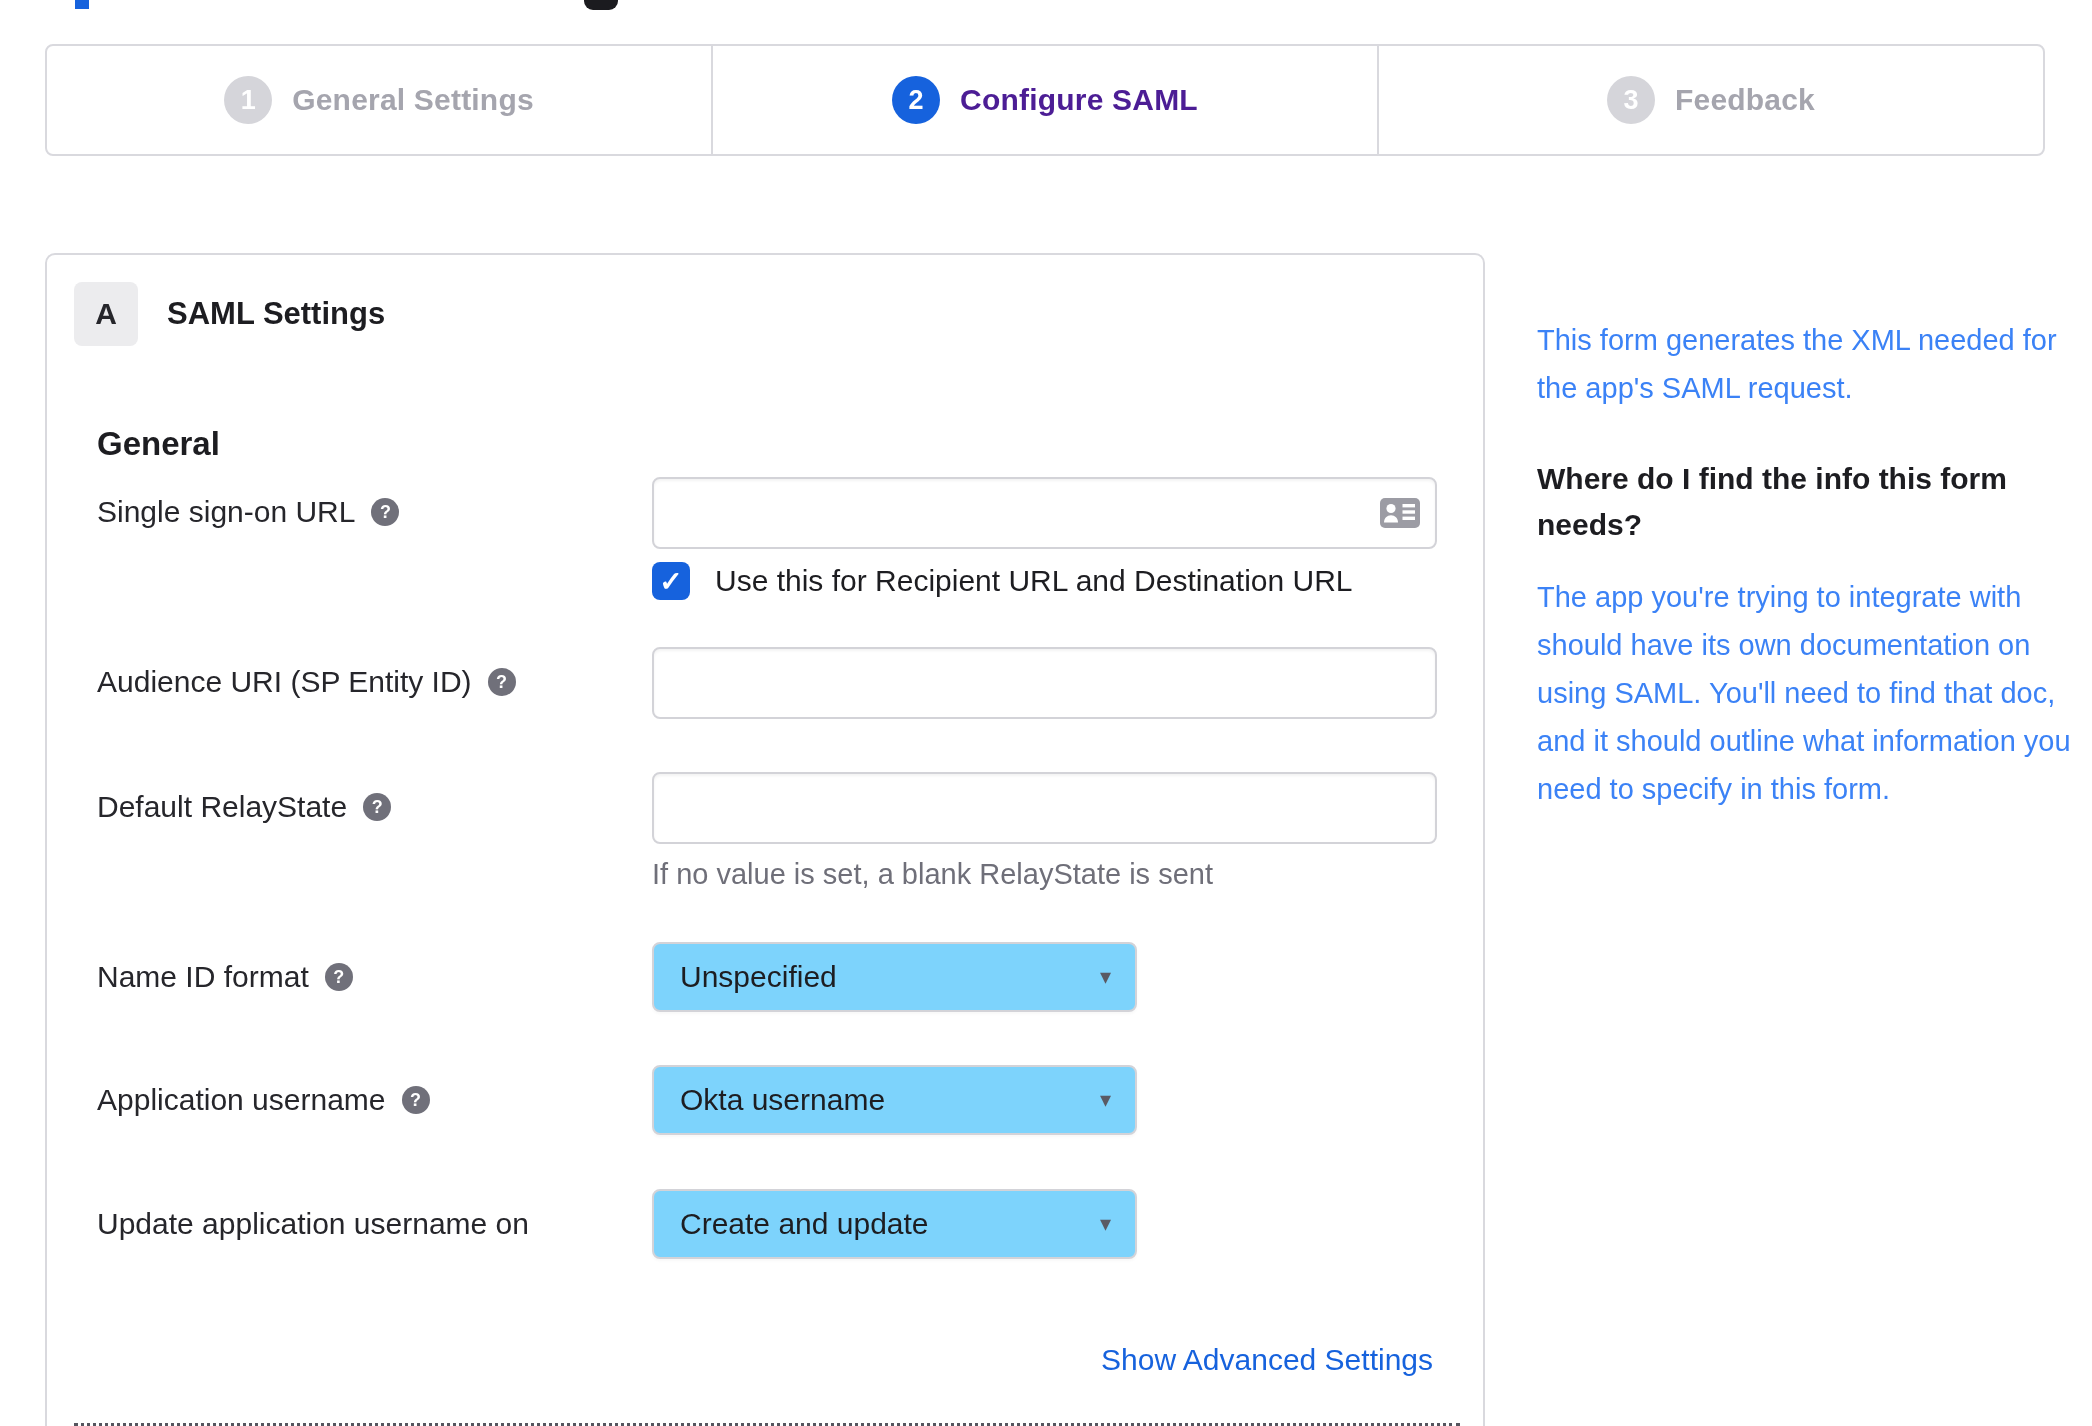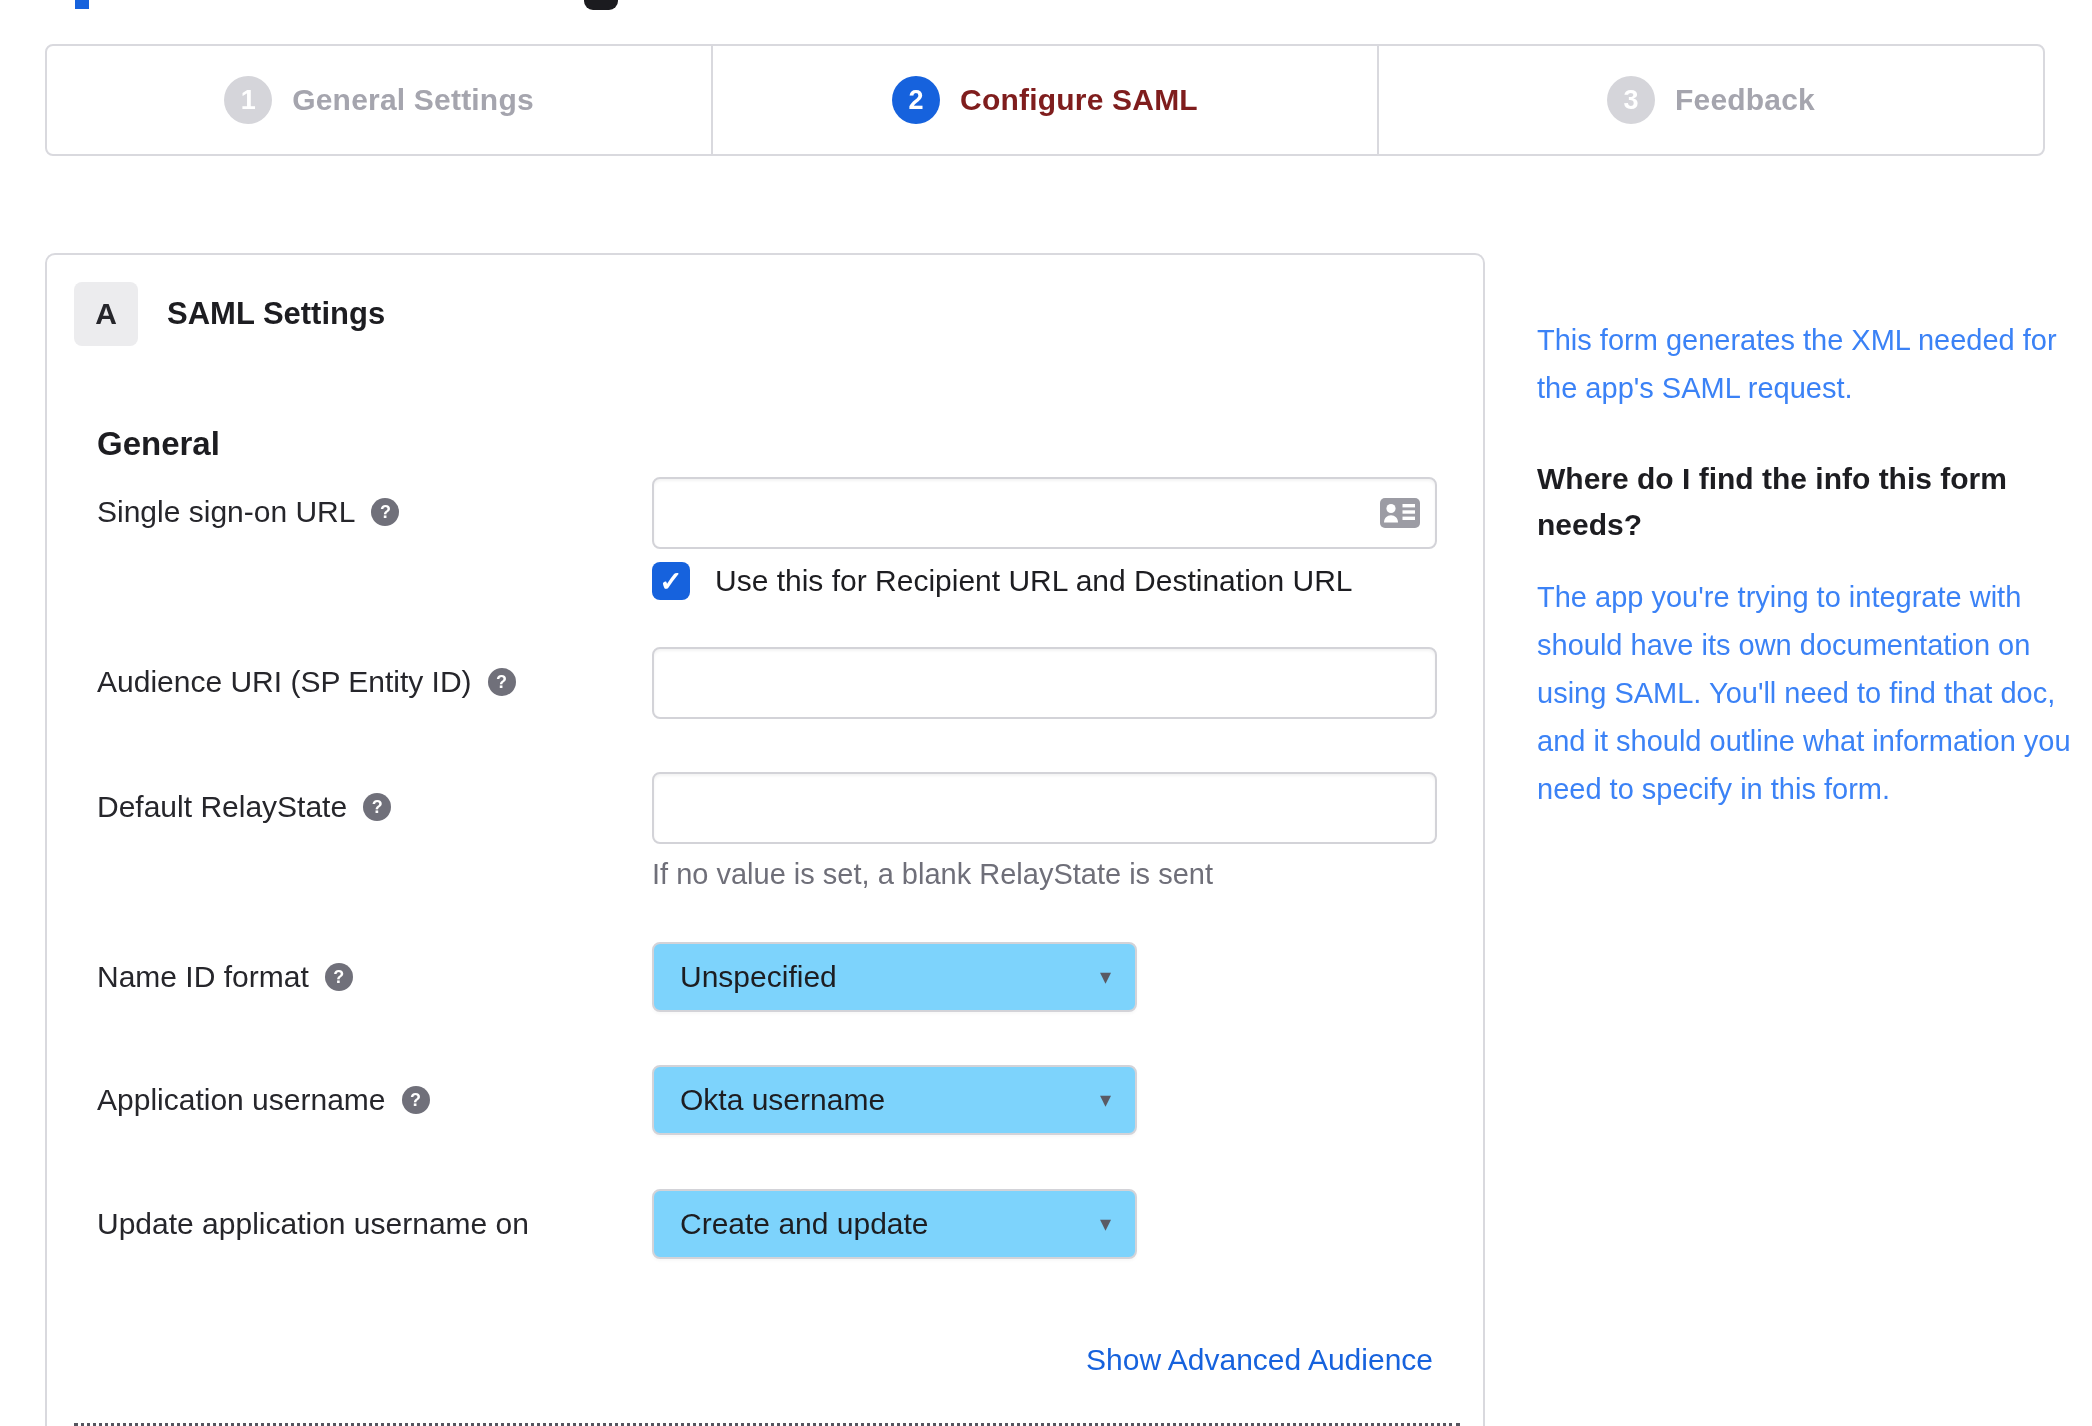--- a/index.html
+++ b/index.html
@@ -12,21 +12,21 @@
 
   
   .stepper{position:absolute;left:45px;top:44px;width:2000px;height:112px;box-sizing:border-box;
            border:2px solid var(--border_grey,#d9d9de);border-radius:8px;display:flex;background:#fff;}
   .step{flex:1;display:flex;align-items:center;justify-content:center;gap:20px;cursor:pointer;}
   .step + .step{border-left:2px solid var(--border_grey,#d9d9de);}
   .step-circle{width:48px;height:48px;border-radius:50%;background:var(--inactive_grey,#d5d5da);
                color:#fff;font-weight:bold;font-size:27px;display:flex;align-items:center;justify-content:center;}
   .step.active .step-circle{background:var(--accent_blue,#1662dd);}
   .step-label{font-size:30px;font-weight:bold;color:#a5a5ae;letter-spacing:.2px;}
-  .step.active .step-label{color:#7f1d1d;}
+  .step.active .step-label{color:#4c1d95;}
 
   
   .panel{position:absolute;left:45px;top:253px;width:1440px;height:1250px;box-sizing:border-box;
          border:2px solid var(--border_grey,#d9d9de);border-radius:10px;background:#fff;}
   .badge{position:absolute;left:27px;top:27px;width:64px;height:64px;background:#ececee;border-radius:8px;
          display:flex;align-items:center;justify-content:center;font-size:30px;font-weight:bold;color:#26262b;}
   .panel-title{position:absolute;left:120px;top:27px;height:64px;line-height:64px;font-size:31px;font-weight:bold;}
   .section-title{position:absolute;left:50px;top:170px;margin:0;font-size:33px;font-weight:bold;}
 
   .form-row{position:absolute;left:0;width:100%;height:72px;}
@@ -158,21 +158,21 @@
     <div class="form-row" style="top:934px">
       <div class="label-wrap">
         <span class="field-label">Update application username on</span>
       </div>
       <div class="select-box">
         <span class="select-value">Create and update</span>
         <span class="select-arrow">▾</span>
       </div>
     </div>
 
-    <a class="advanced-link">Show Advanced Audience</a>
+    <a class="advanced-link">Show Advanced Settings</a>
     <div class="panel-bottom-rule"></div>
   </div>
 
   <aside class="help-panel">
     <p class="hp-p">This form generates the XML needed for the app's SAML request.</p>
     <h3 class="hp-h second">Where do I find the info this form needs?</h3>
     <p class="hp-p last">The app you're trying to integrate with should have its own documentation on using SAML. You'll need to find that doc, and it should outline what information you need to specify in this form.</p>
   </aside>
 
 </div>

